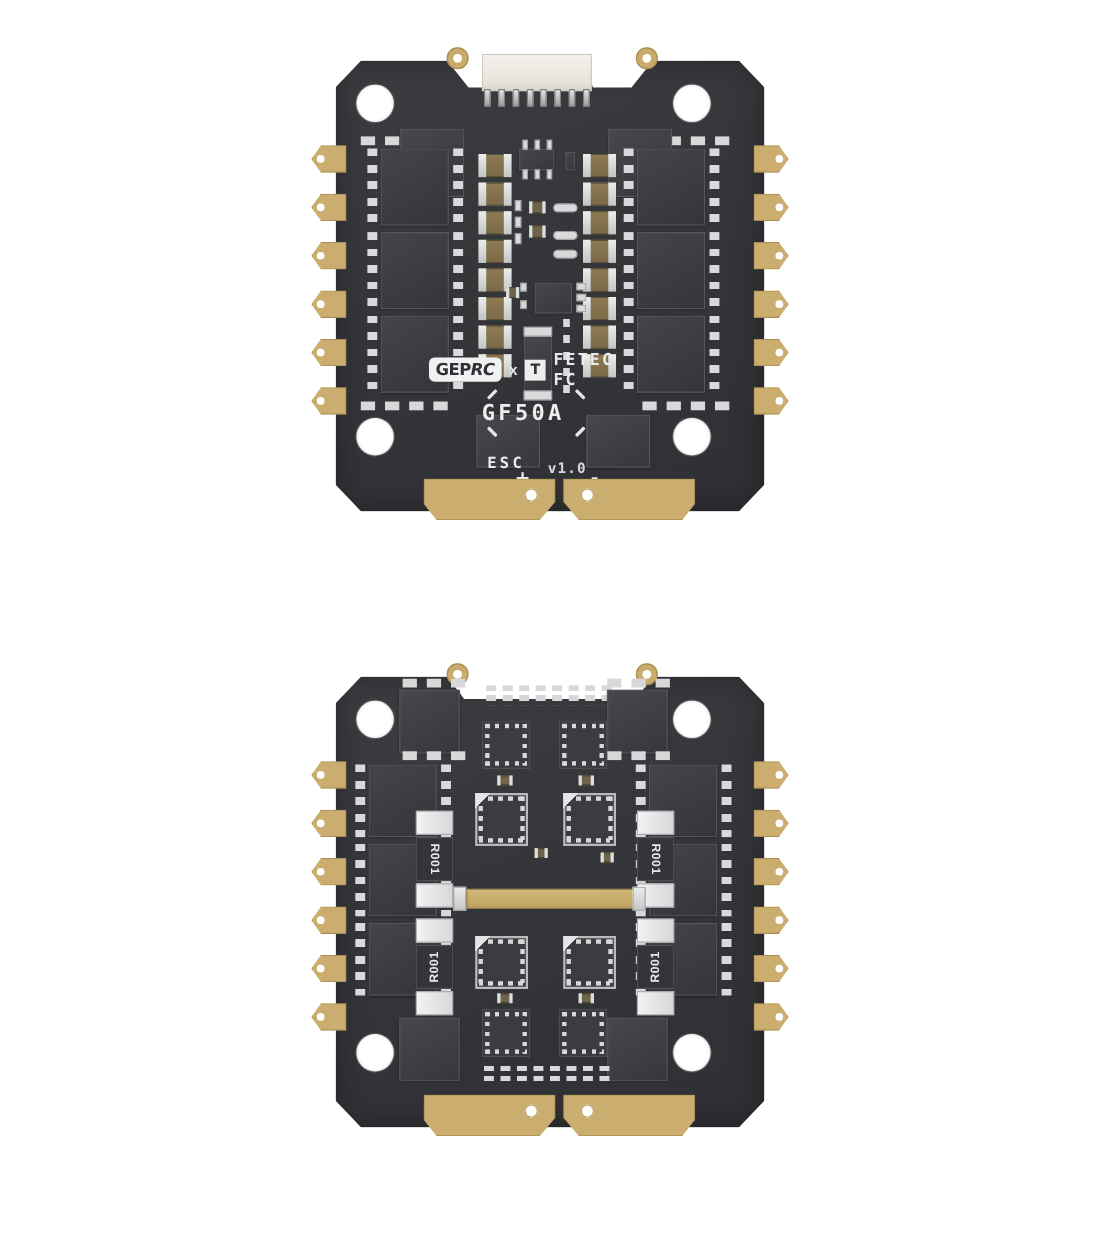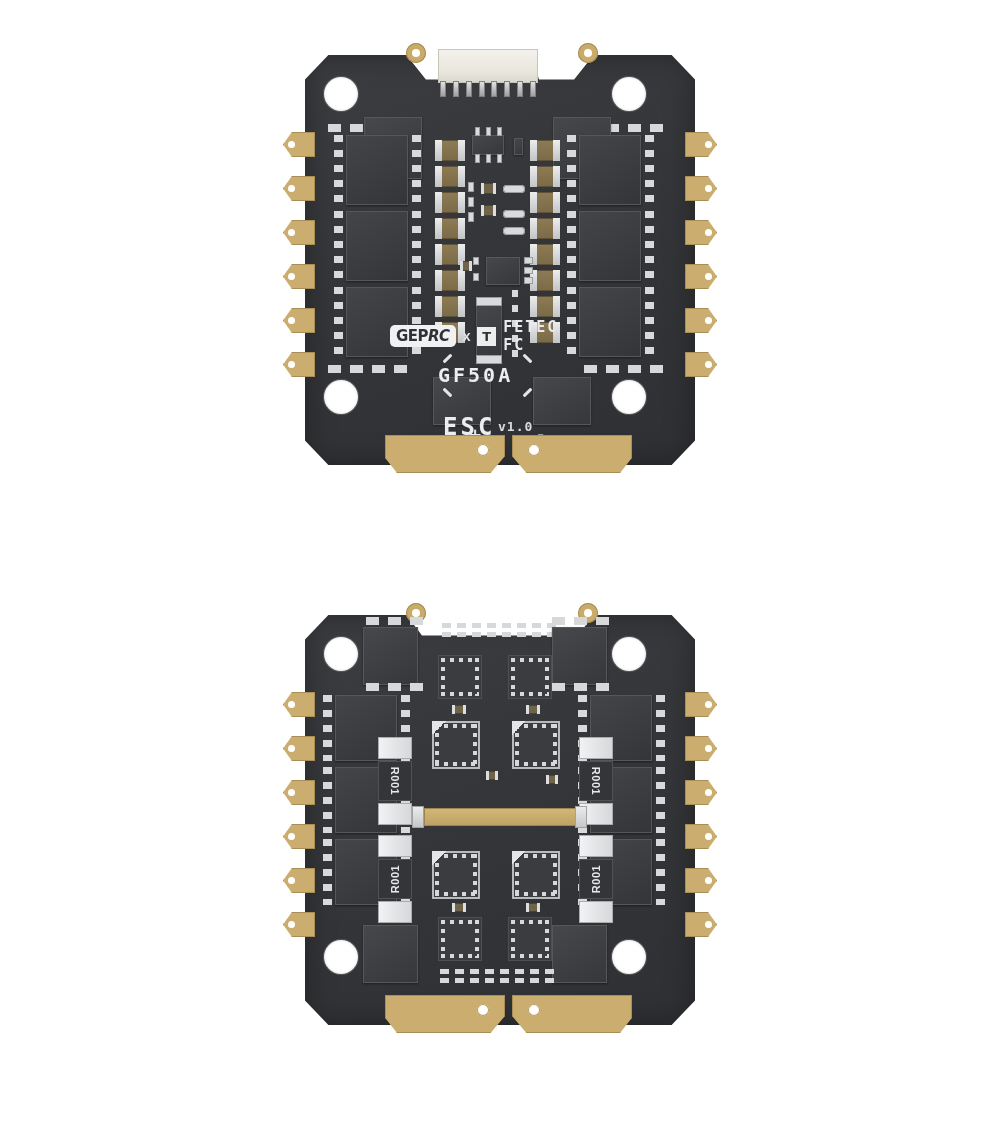--- a/index.html
+++ b/index.html
@@ -193,21 +193,21 @@
     font-family:"DejaVu Sans Mono",monospace;
   }
   .model{
     position:absolute;left:148px;top:328px;color:#eceded;
     font-size:20px;font-weight:700;letter-spacing:3px;
     font-family:"DejaVu Sans Mono",monospace;
   }
   .model-dash{position:absolute;background:#e4e5e7;height:3px;width:11px;border-radius:1px;}
   .esc{
     position:absolute;left:153px;top:378px;color:#eceded;
-    font-size:24px;font-weight:700;letter-spacing:3px;
+    font-size:14px;font-weight:700;letter-spacing:3px;
     font-family:"DejaVu Sans Mono",monospace;
   }
   .ver{
     position:absolute;left:208px;top:384px;color:#d9dadc;
     font-size:13px;font-weight:700;letter-spacing:1px;
     font-family:"DejaVu Sans Mono",monospace;
   }
   .pad-row-top{position:absolute;display:flex;gap:9px;}
   .pad-row-top i{display:block;width:13px;height:8px;background:#d7d8d9;}
   .hdrpads{position:absolute;display:flex;gap:6px;}

